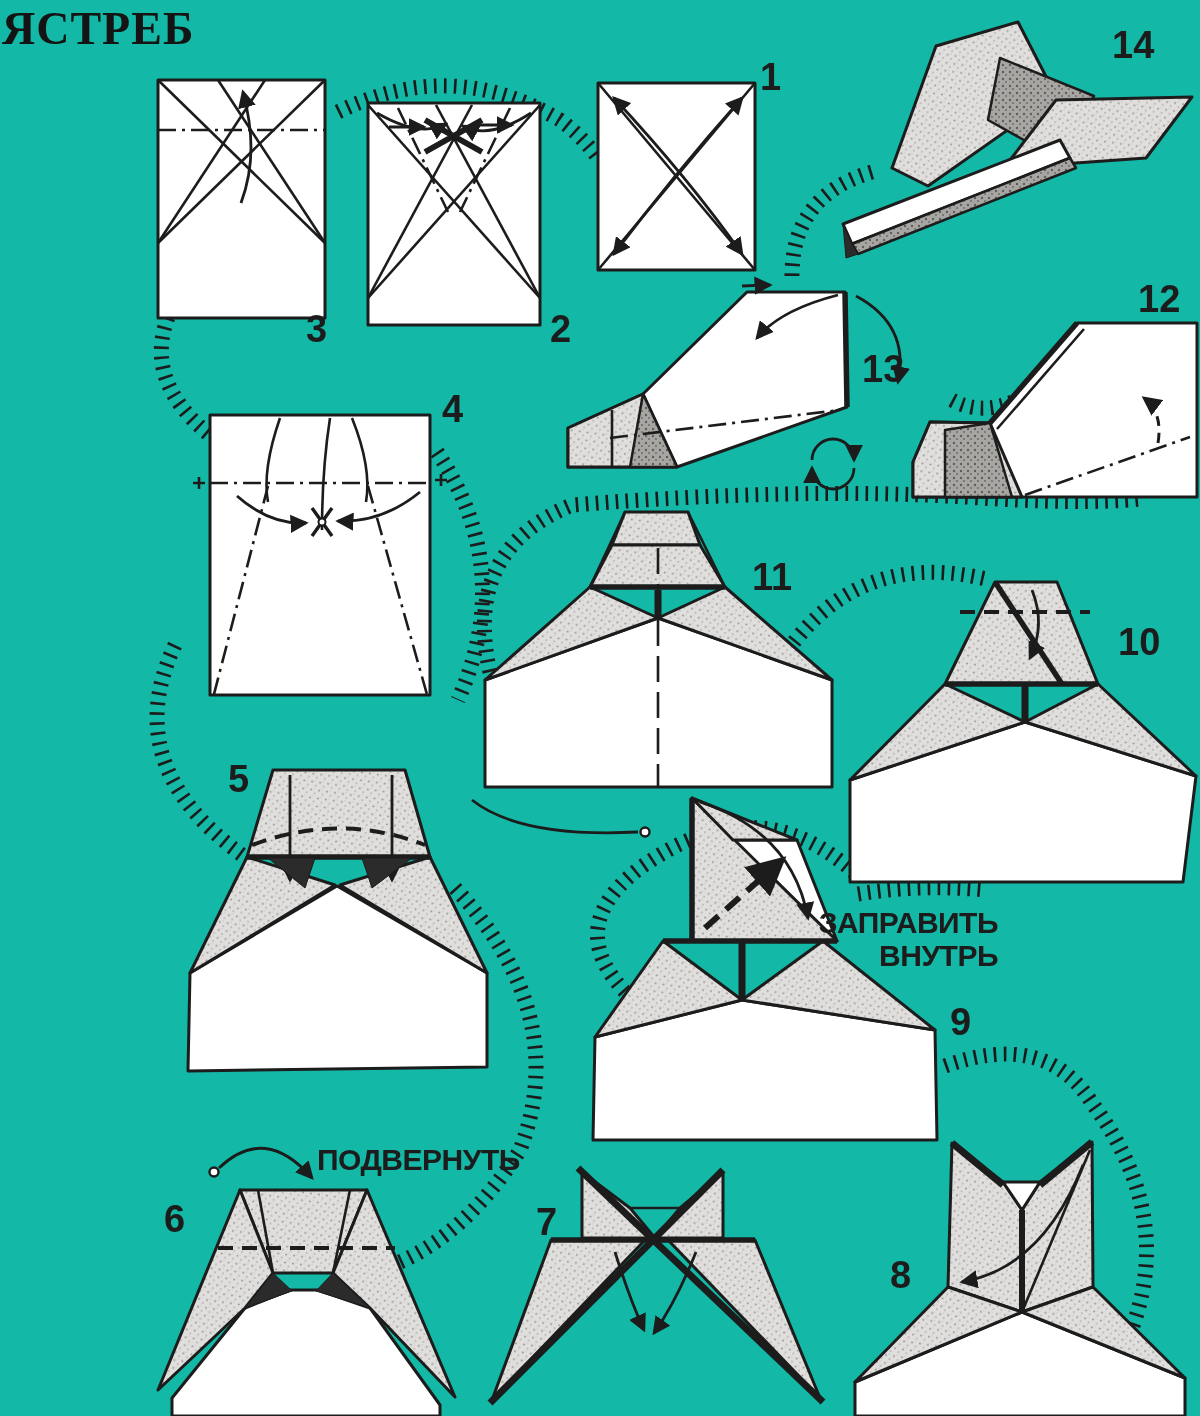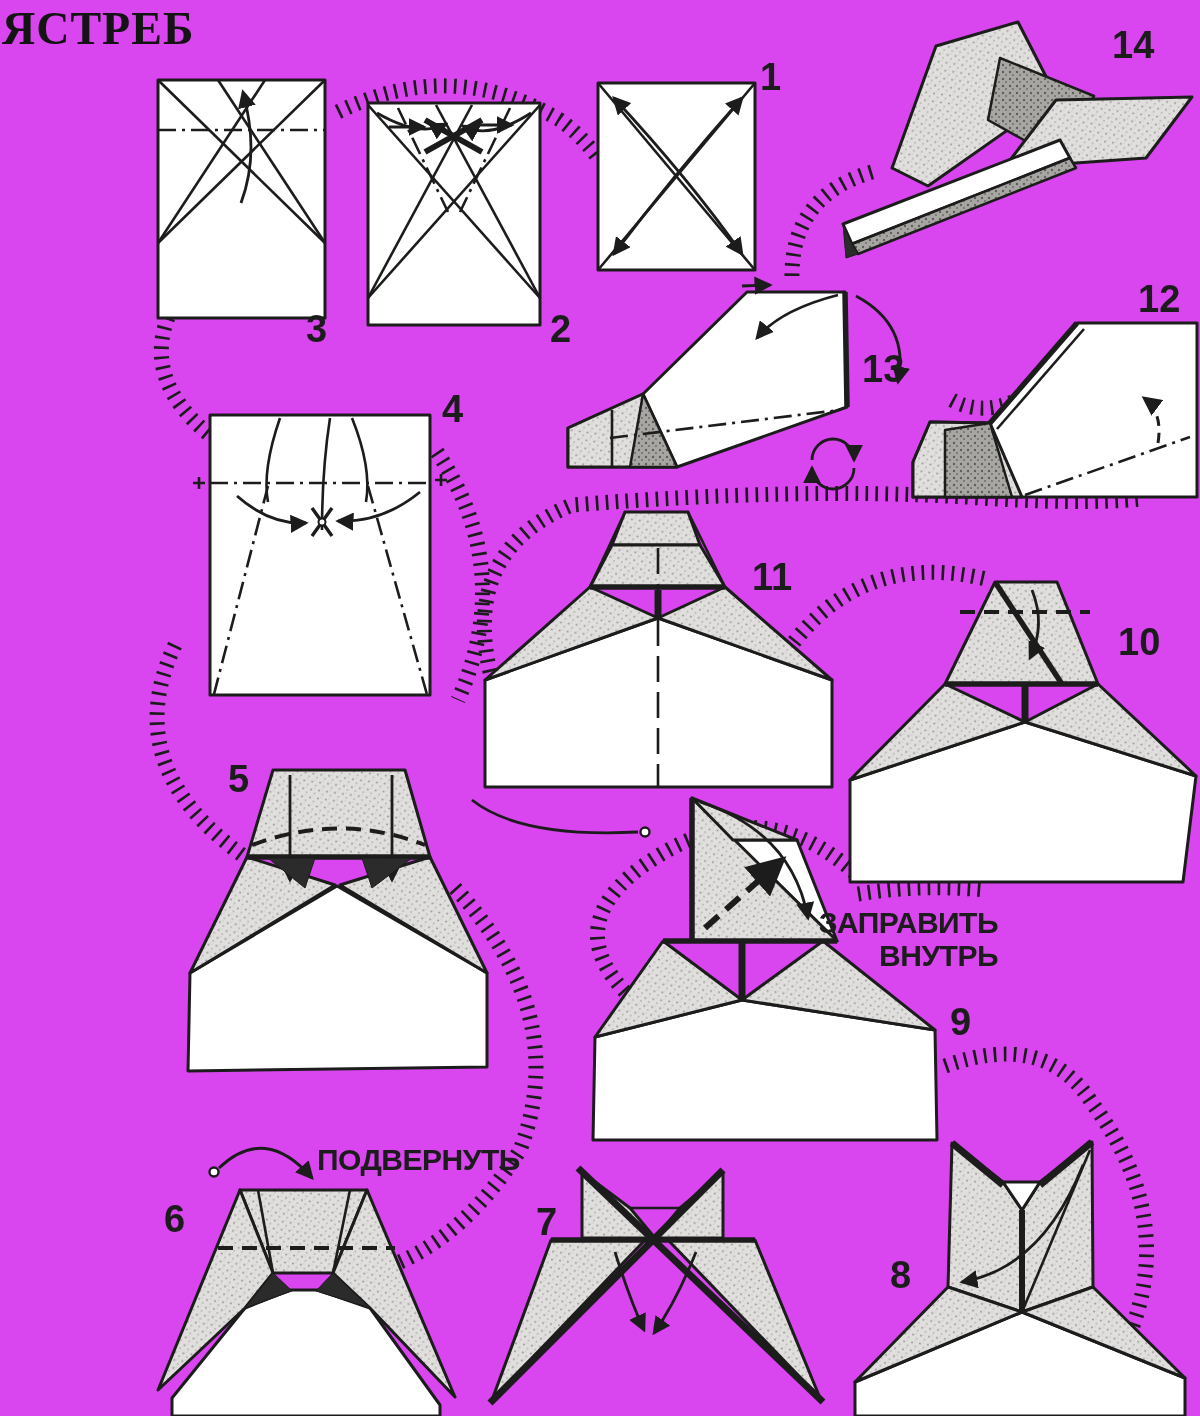--- a/index.html
+++ b/index.html
@@ -1,16 +1,16 @@
 <!DOCTYPE html>
 <html><head>
 <meta charset="utf-8">
 <style>
   html,body{margin:0;padding:0;background:#ffffff;}
-  .page{position:relative;width:1200px;height:1416px;background:#d946ef;overflow:hidden;}
+  .page{position:relative;width:1200px;height:1416px;background:#14b8a6;overflow:hidden;}
   svg{position:absolute;left:0;top:0;}
   .num{font-family:"Liberation Sans",sans-serif;font-weight:bold;font-size:38px;fill:#1c1c1c;}
   .ttl{font-family:"Liberation Serif",serif;font-weight:bold;font-size:46px;fill:#141414;letter-spacing:1px;}
   .ann{font-family:"Liberation Sans",sans-serif;font-weight:bold;font-size:30px;fill:#1c1c1c;letter-spacing:-0.5px;}
   .ol{fill:#ffffff;stroke:#1c1c1c;stroke-width:3;stroke-linejoin:round;}
   .sh{fill:url(#pSt);stroke:#1c1c1c;stroke-width:3;stroke-linejoin:round;}
   .shd{fill:url(#pStD);stroke:#1c1c1c;stroke-width:2.5;stroke-linejoin:round;}
   .ln{fill:none;stroke:#1c1c1c;stroke-width:2.6;}
   .lnT{fill:none;stroke:#1c1c1c;stroke-width:5.5;}
   .dd{fill:none;stroke:#1c1c1c;stroke-width:2.6;stroke-dasharray:18 6 3 6;}

